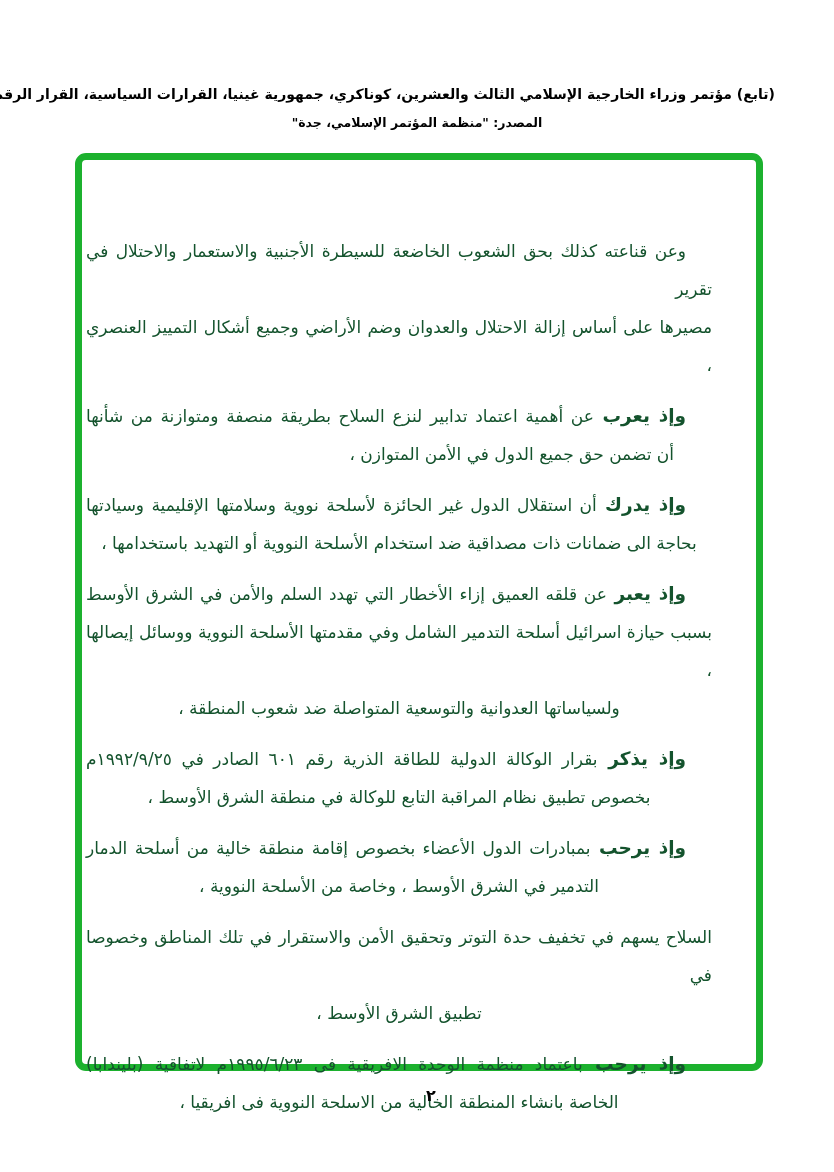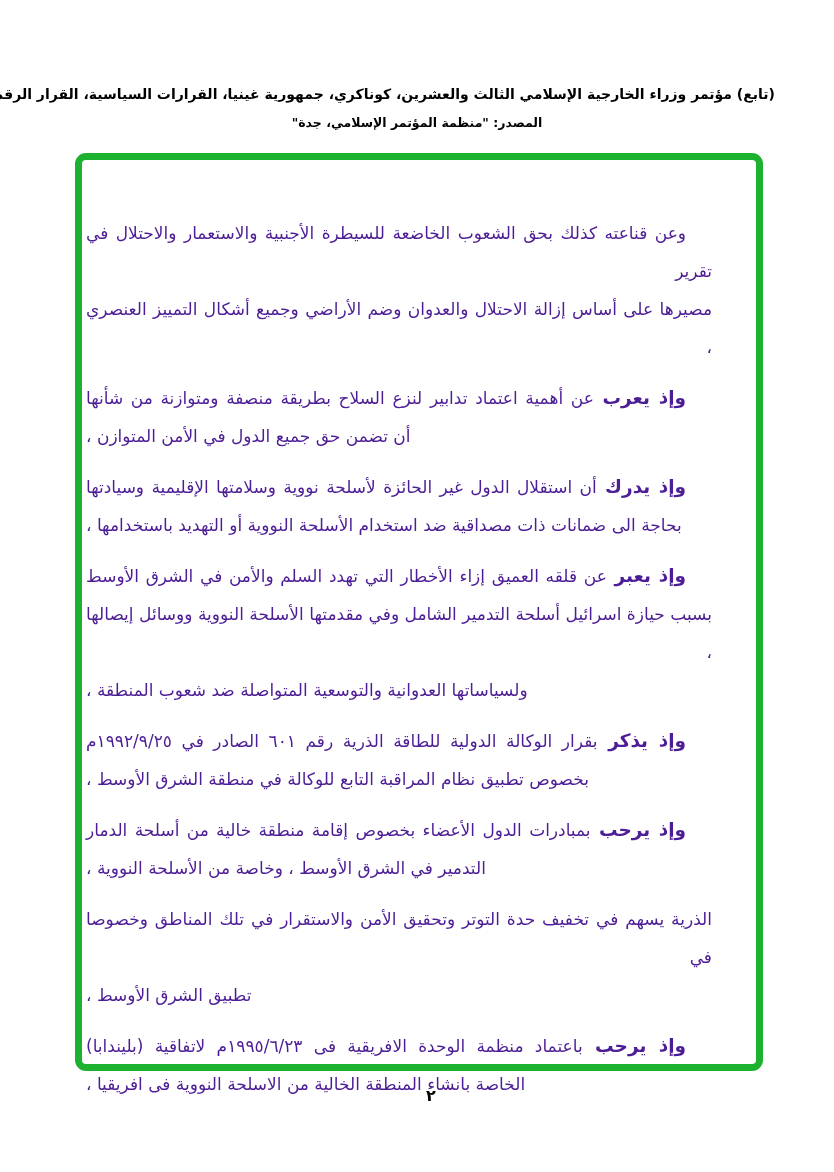--- a/index.html
+++ b/index.html
@@ -35,37 +35,37 @@
     position:absolute;
     left:75px; top:153px;
     width:688px; height:918px;
     box-sizing:border-box;
     border:7px solid #1cb12e;
     border-radius:11px;
     background:transparent;
   }
   .doc-body {
     position:absolute;
-    left:86px; top:214px;
+    left:86px; top:232px;
     width:626px;
     direction:rtl;
     font-size:17px;
     line-height:38px;
-    color:#4c1d95;
+    color:#14532d;
   }
   .para { margin:0 0 13px 0; }
   .line { }
   .line.justify {
     text-align:justify;
     text-align-last:justify;
   }
-  .line.left  { text-align:left; }
+  .line.left  { text-align:center; }
   .line.right-indent {
-    text-align:left;
-    margin-right:70px;
+    text-align:right;
+    margin-right:38px;
   }
   .line.indent-first { text-indent:26px; }
   .lead {
     font-weight:bold;
     font-size:18.5px;
     margin-top:16px;
   }
   .page-number {
     position:absolute;
     top:1086px; left:14px;
@@ -106,21 +106,21 @@
     </div>
     <div class="para">
       <div class="line justify indent-first"><span class="lead">وإذ يذكر </span>بقرار الوكالة الدولية للطاقة الذرية رقم ٦٠١ الصادر في ١٩٩٢/٩/٢٥م</div>
       <div class="line left">بخصوص تطبيق نظام المراقبة التابع للوكالة في منطقة الشرق الأوسط ،</div>
     </div>
     <div class="para">
       <div class="line justify indent-first"><span class="lead">وإذ يرحب </span>بمبادرات الدول الأعضاء بخصوص إقامة منطقة خالية من أسلحة الدمار</div>
       <div class="line left">التدمير في الشرق الأوسط ، وخاصة من الأسلحة النووية ،</div>
     </div>
     <div class="para">
-      <div class="line justify">الذرية يسهم في تخفيف حدة التوتر وتحقيق الأمن والاستقرار في تلك المناطق وخصوصا في</div>
+      <div class="line justify">السلاح يسهم في تخفيف حدة التوتر وتحقيق الأمن والاستقرار في تلك المناطق وخصوصا في</div>
       <div class="line left">تطبيق الشرق الأوسط ،</div>
     </div>
     <div class="para">
       <div class="line justify indent-first"><span class="lead">وإذ يرحب </span>باعتماد منظمة الوحدة الافريقية فى ١٩٩٥/٦/٢٣م لاتفاقية (بليندابا)</div>
       <div class="line left">الخاصة بانشاء المنطقة الخالية من الاسلحة النووية فى افريقيا ،</div>
     </div>
   </div>
 
 <div class="page-number">٢</div>
 

